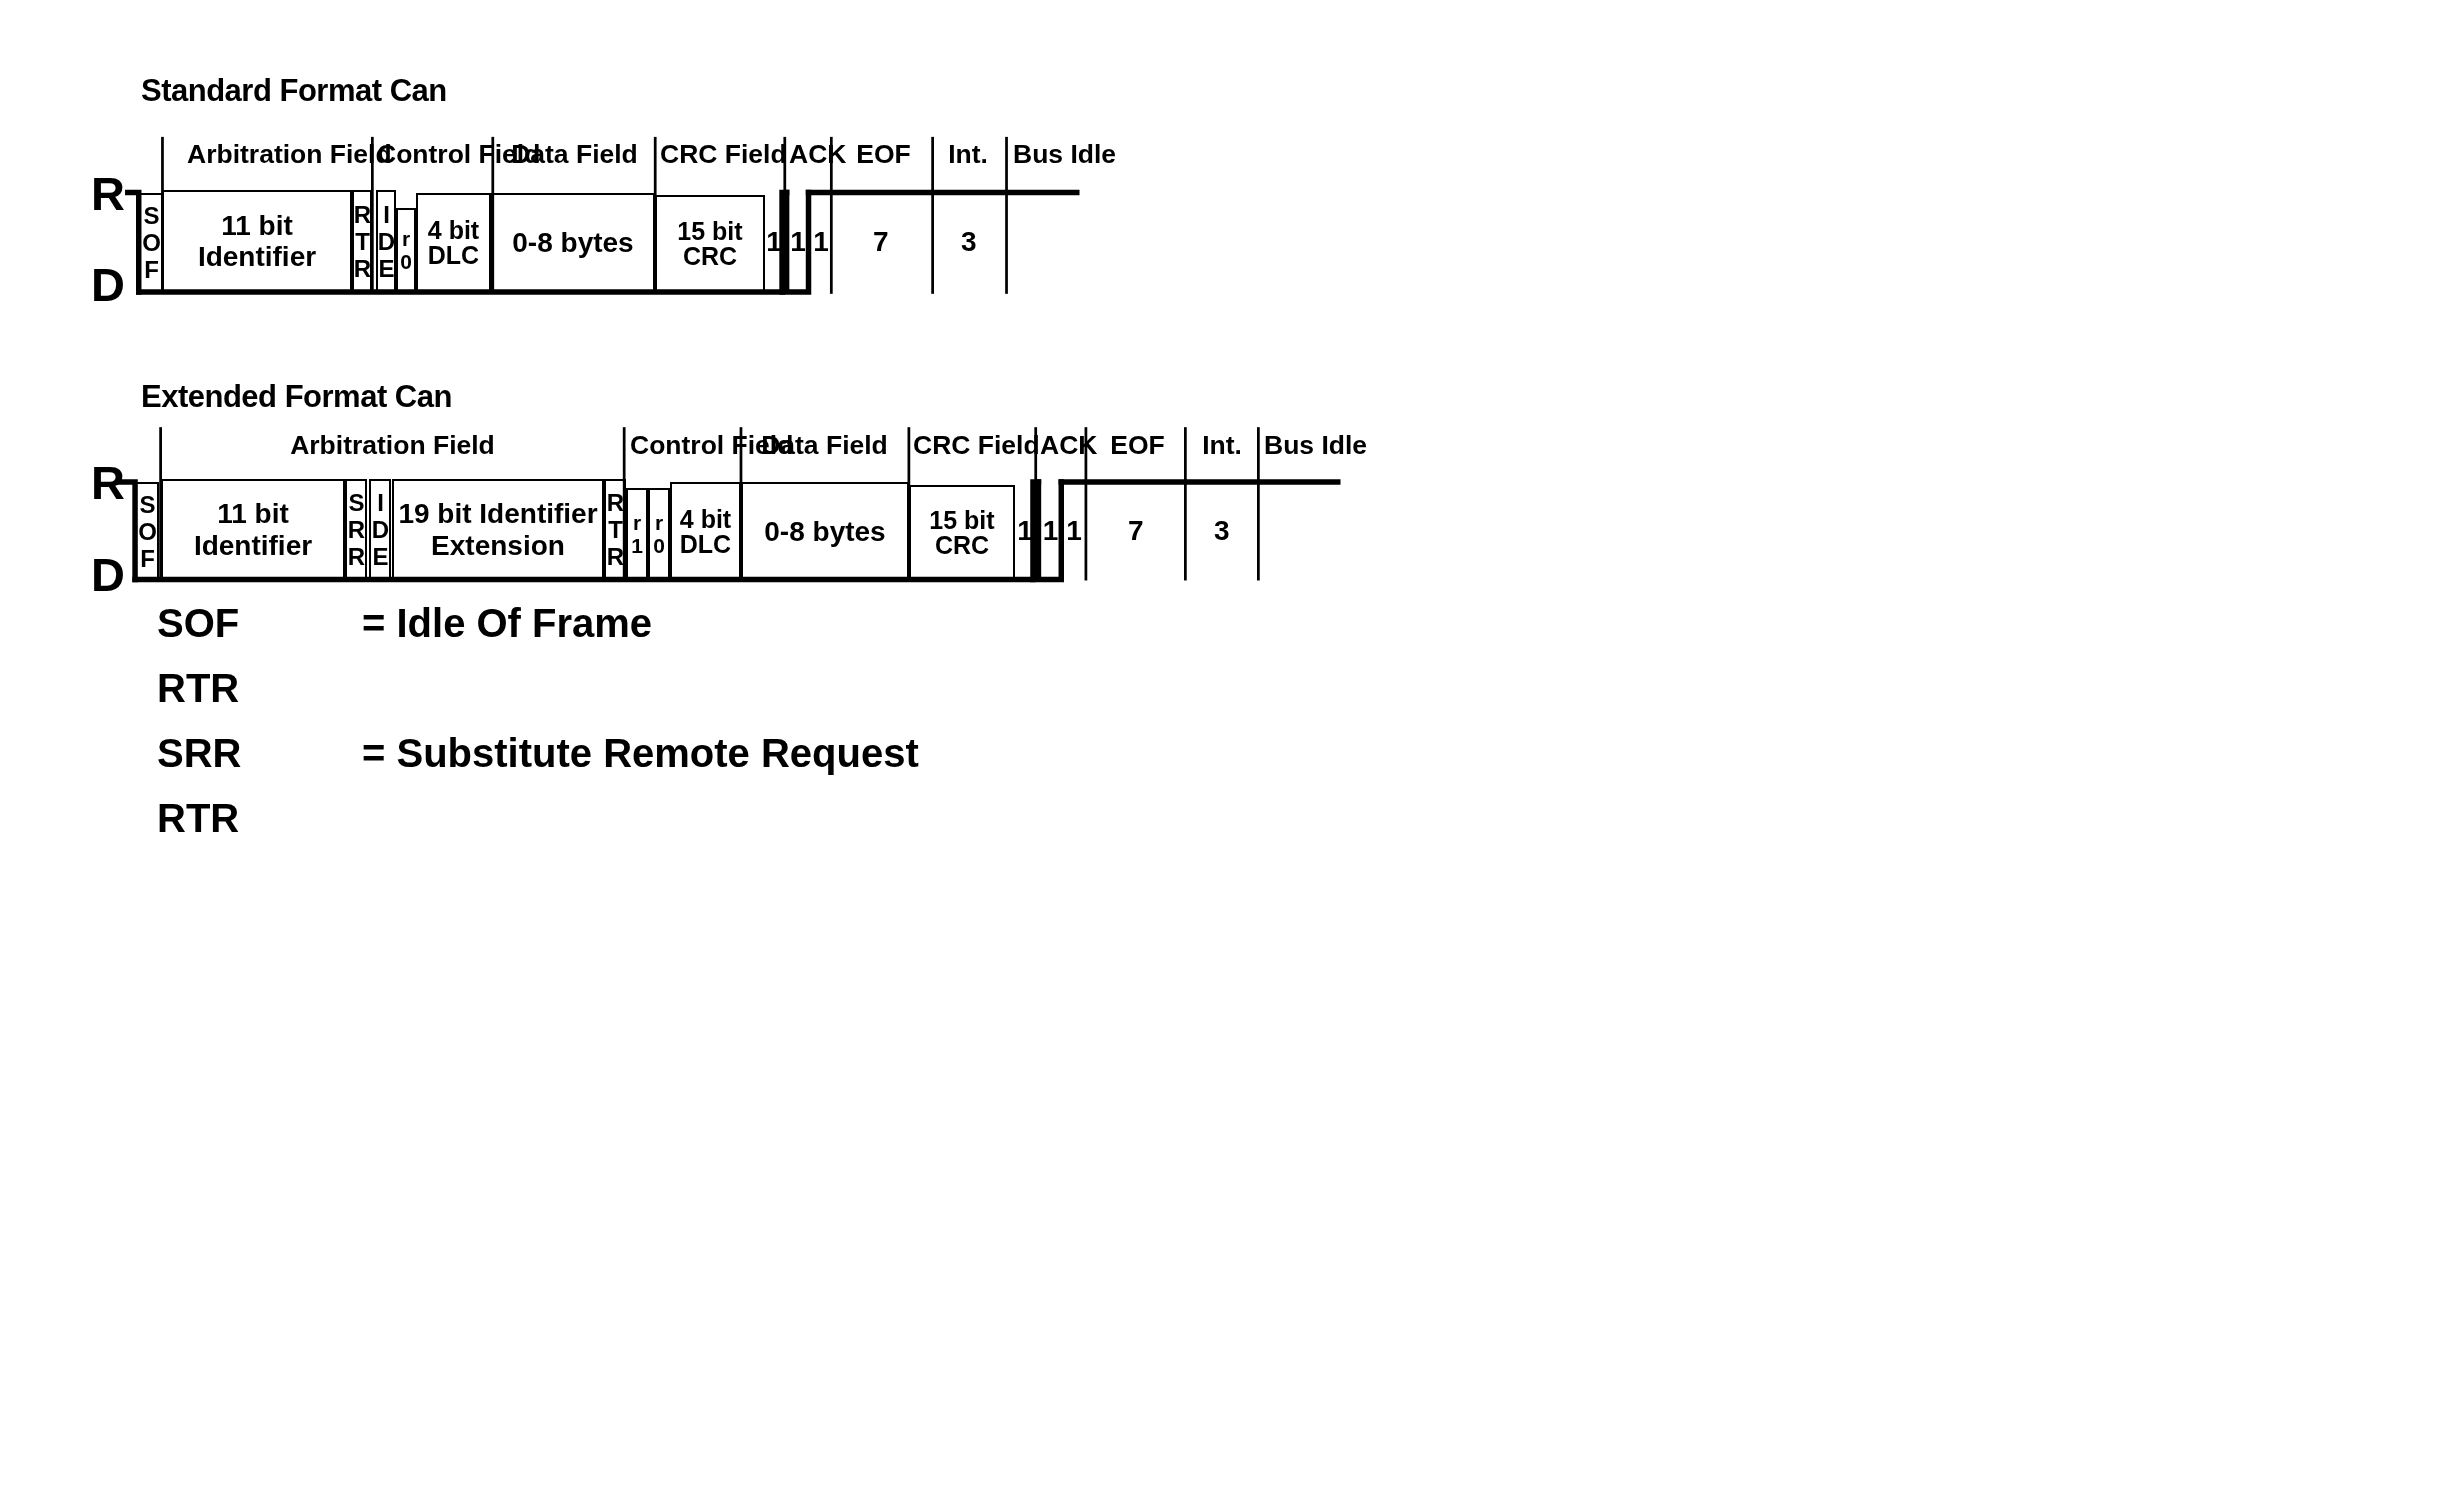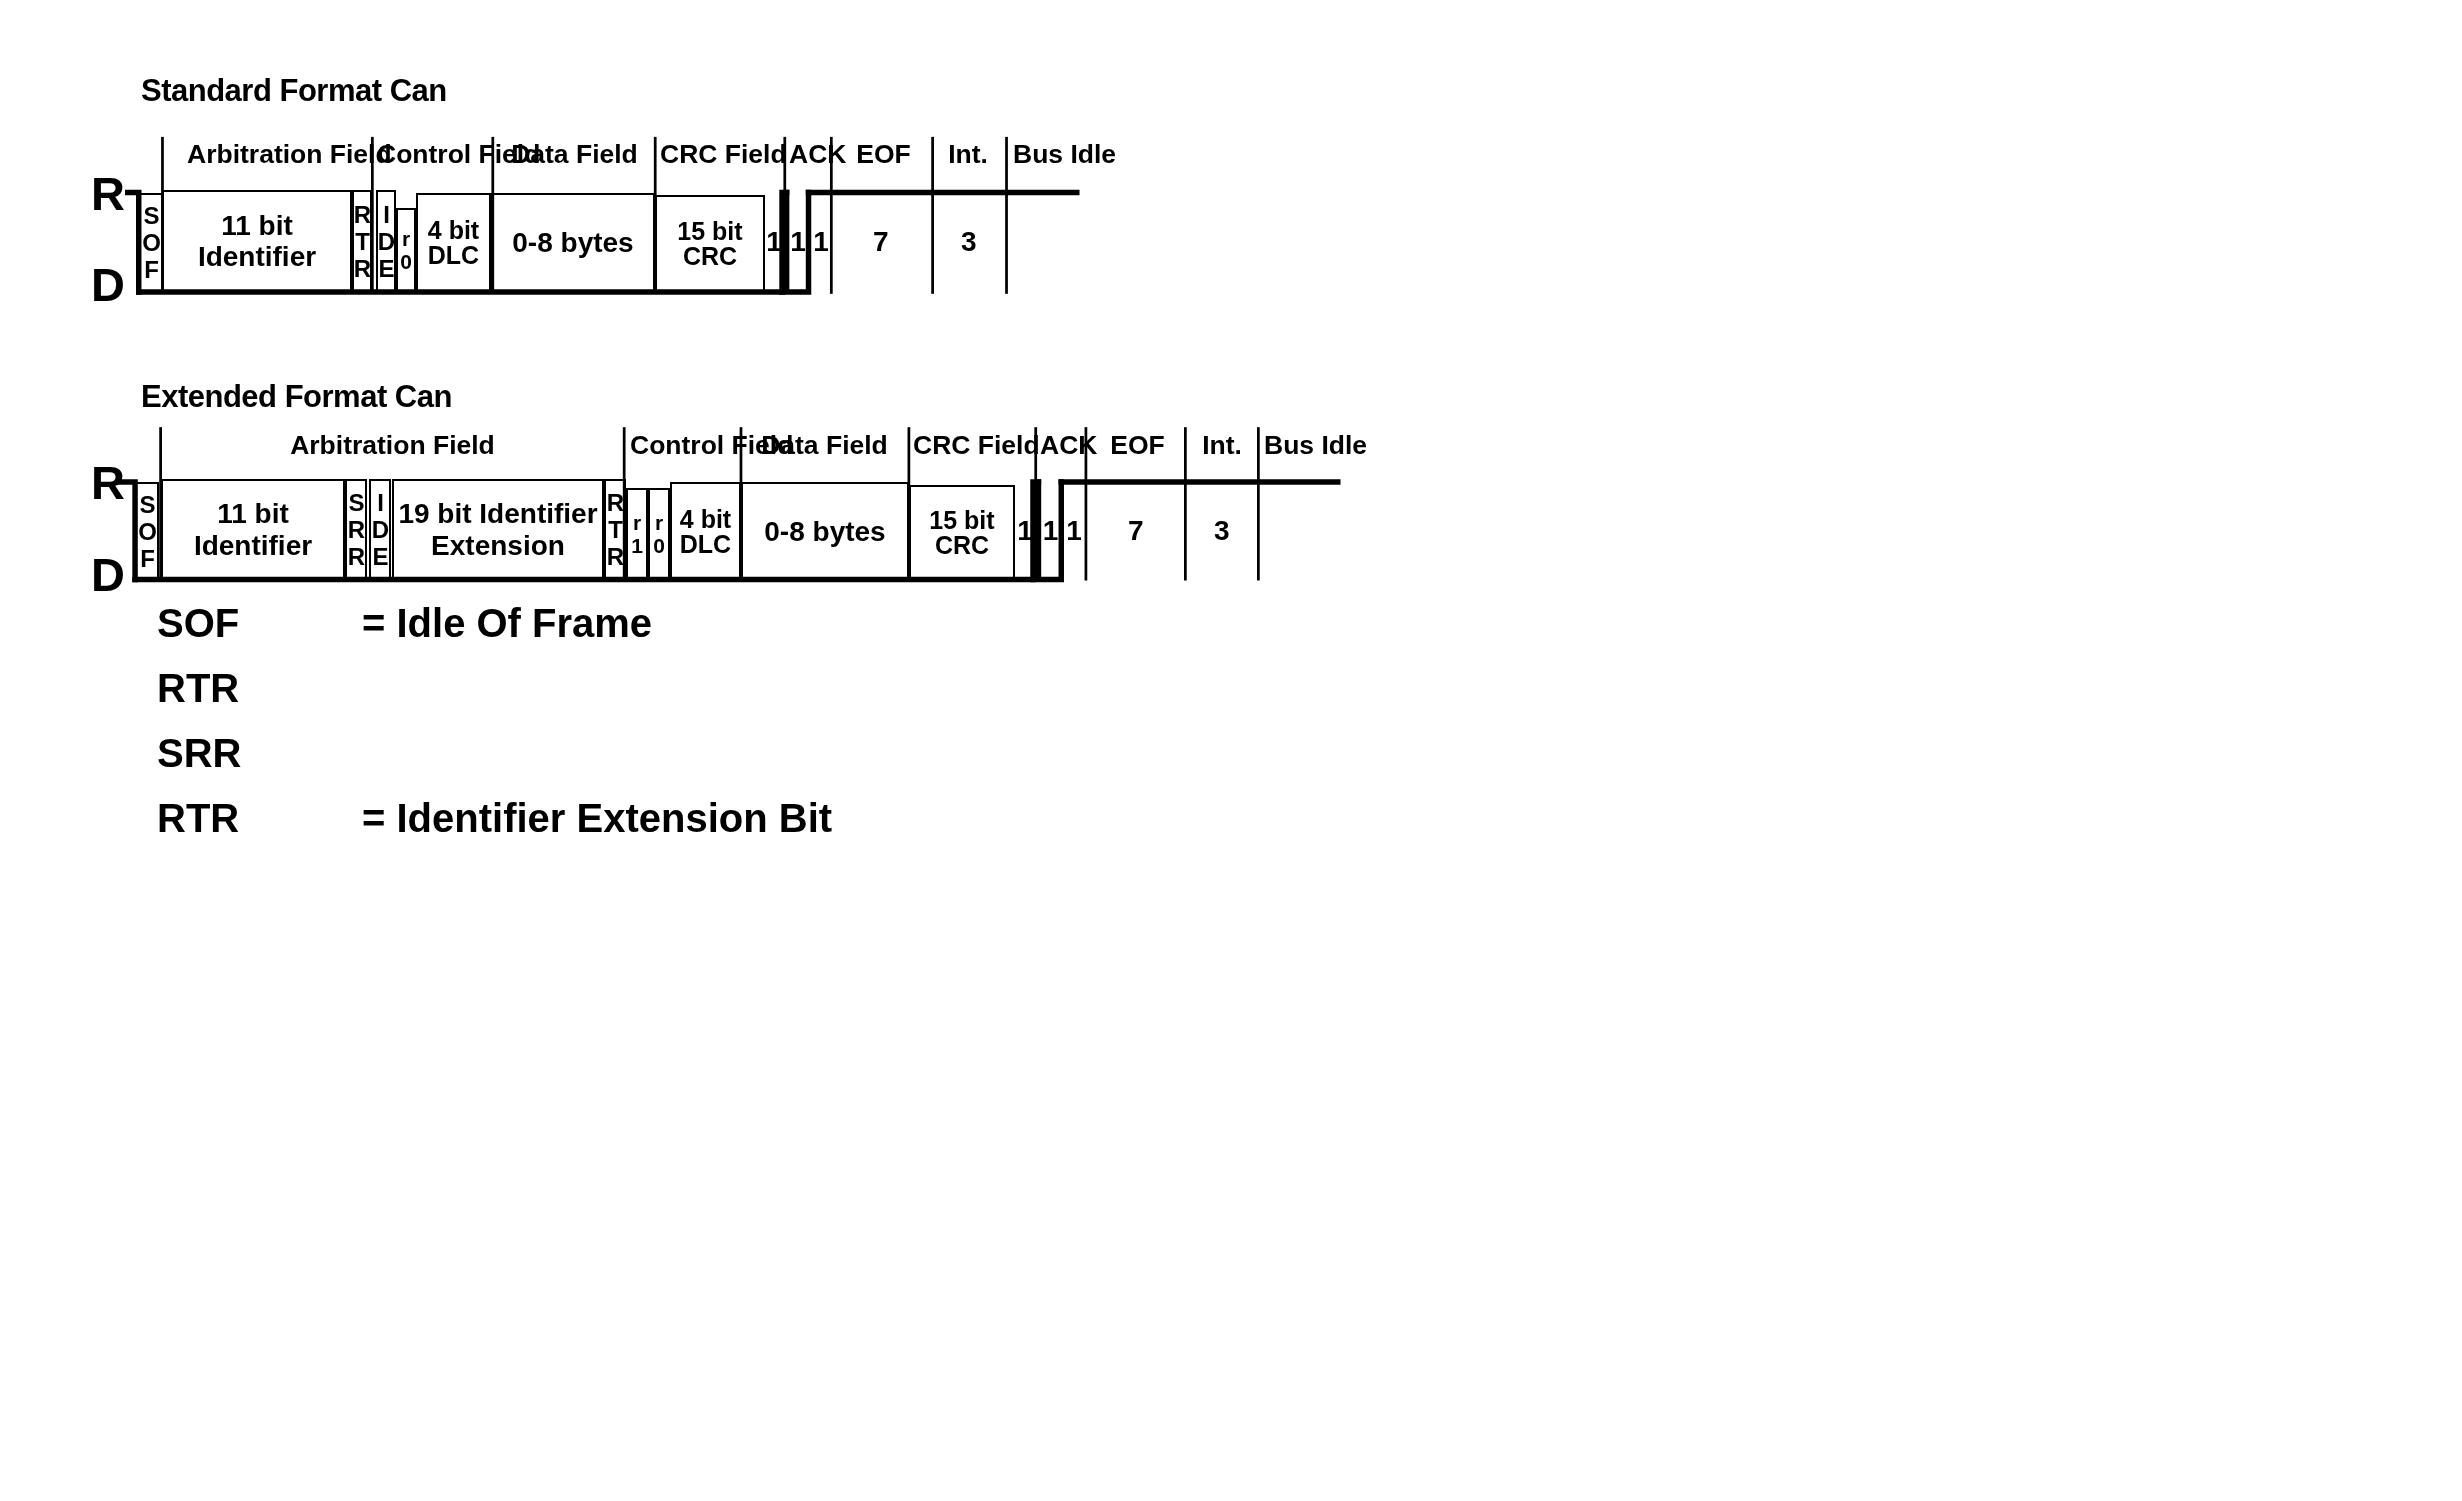--- a/index.html
+++ b/index.html
@@ -267,19 +267,19 @@
 <div class="legend" style="left:157px; top:601px;">
   <div class="legend-row">
     <span class="legend-abbr">SOF</span>
     <span class="legend-def">= Idle Of Frame</span>
   </div>
   <div class="legend-row">
     <span class="legend-abbr">RTR</span>
   </div>
   <div class="legend-row">
     <span class="legend-abbr">SRR</span>
+    <span class="legend-def">= Substitute Remote Request</span>
   </div>
   <div class="legend-row">
     <span class="legend-abbr">RTR</span>
-    <span class="legend-def">= Identifier Extension Bit</span>
   </div>
 </div>
 
 
 </body></html>

